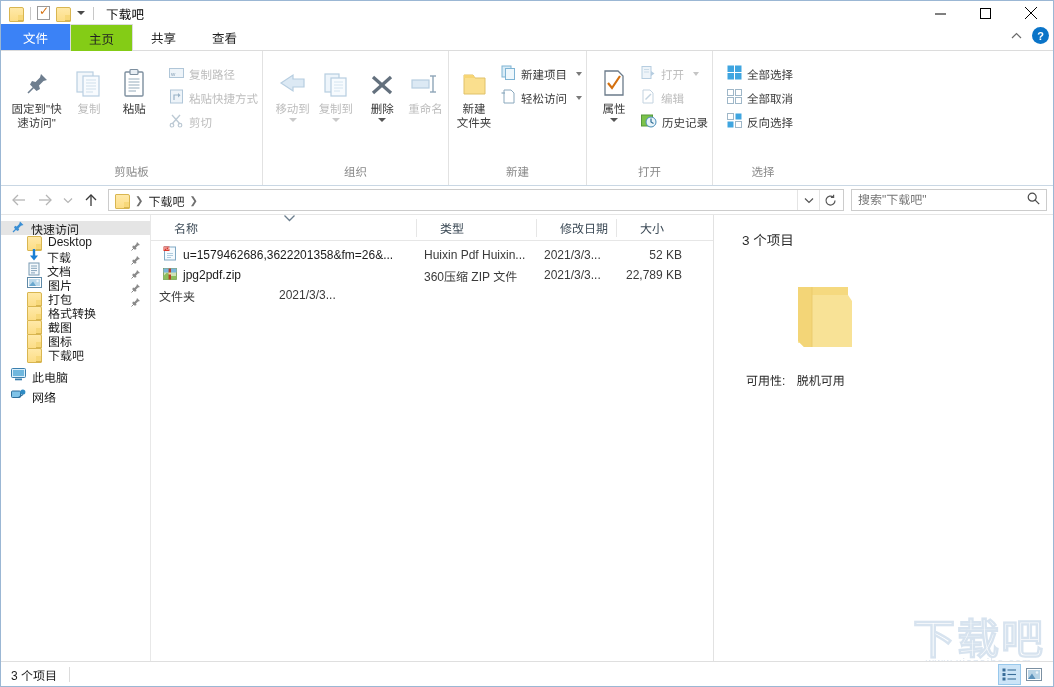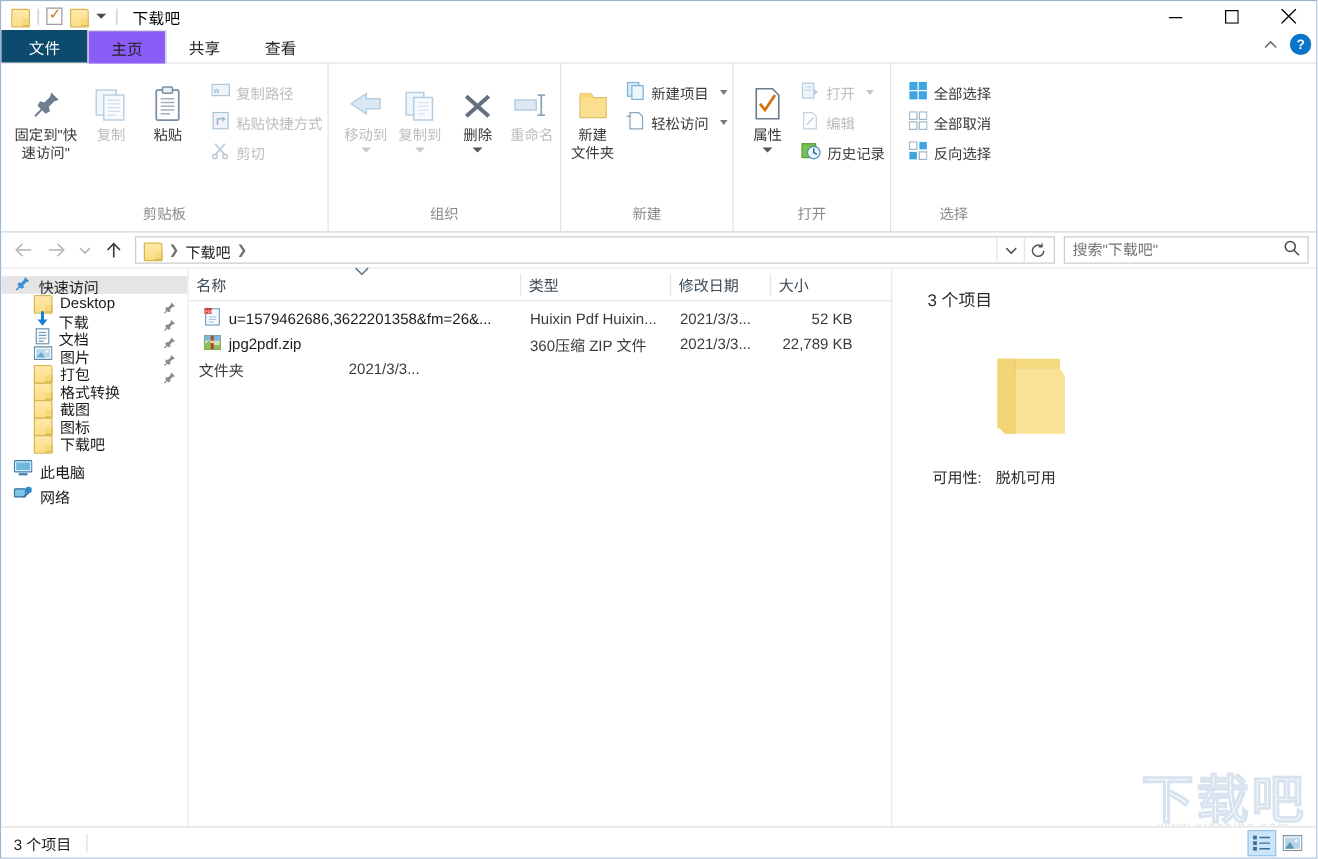--- a/index.html
+++ b/index.html
@@ -76,24 +76,24 @@
     background: #ffffff;
     display: flex;
     align-items: flex-end;
     border-bottom: 1px solid #dcdcdc;
   }
   .tab {
     height: 26px; padding: 0 18px; display: flex; align-items: center;
     font-size: 12.5px; color: #222;
   }
   .tab.file {
-    background: #0c4a6e; color: #ffffff; padding: 0 22px; height: 26px;
+    background: #3b82f6; color: #ffffff; padding: 0 22px; height: 26px;
   }
   .tab.active {
-    background: #8b5cf6;
+    background: #84cc16;
     border-left: 1px solid #dcdcdc; border-right: 1px solid #dcdcdc;
     border-top: 1px solid #dcdcdc;
     margin-bottom: -1px; height: 27px;
   }
   .tab-right {
     position: absolute; right: 4px; top: 2px; display: flex;
     align-items: center; gap: 10px;
   }
   .chev-up {
     width: 12px; height: 12px; color: #6b6b6b; font-size: 11px;
@@ -205,21 +205,21 @@
 
   .listpane {
     flex: 1; display: flex; flex-direction: column; background: #ffffff;
     border-right: 1px solid #e2e2e2;
   }
   .colhdr {
     height: 26px; display: flex; align-items: center;
     border-bottom: 1px solid #e6e6e6; position: relative;
   }
   .col {
-    font-size: 12px; color: #3d4b57; padding-left: 6px;
+    font-size: 12px; color: #3d4b57; padding-left: 23px;
     border-left: 1px solid #e6e6e6; height: 18px; display: flex; align-items: center;
   }
   .col:first-child { border-left: none; }
   .col.name { width: 265px; position: relative; }
   .col.type { width: 120px; }
   .col.date { width: 80px; }
   .col.size { width: 68px; }
   .sortmark {
     position: absolute; left: 132px; top: -6px; color: #6b7d8d; font-size: 10px;
   }

